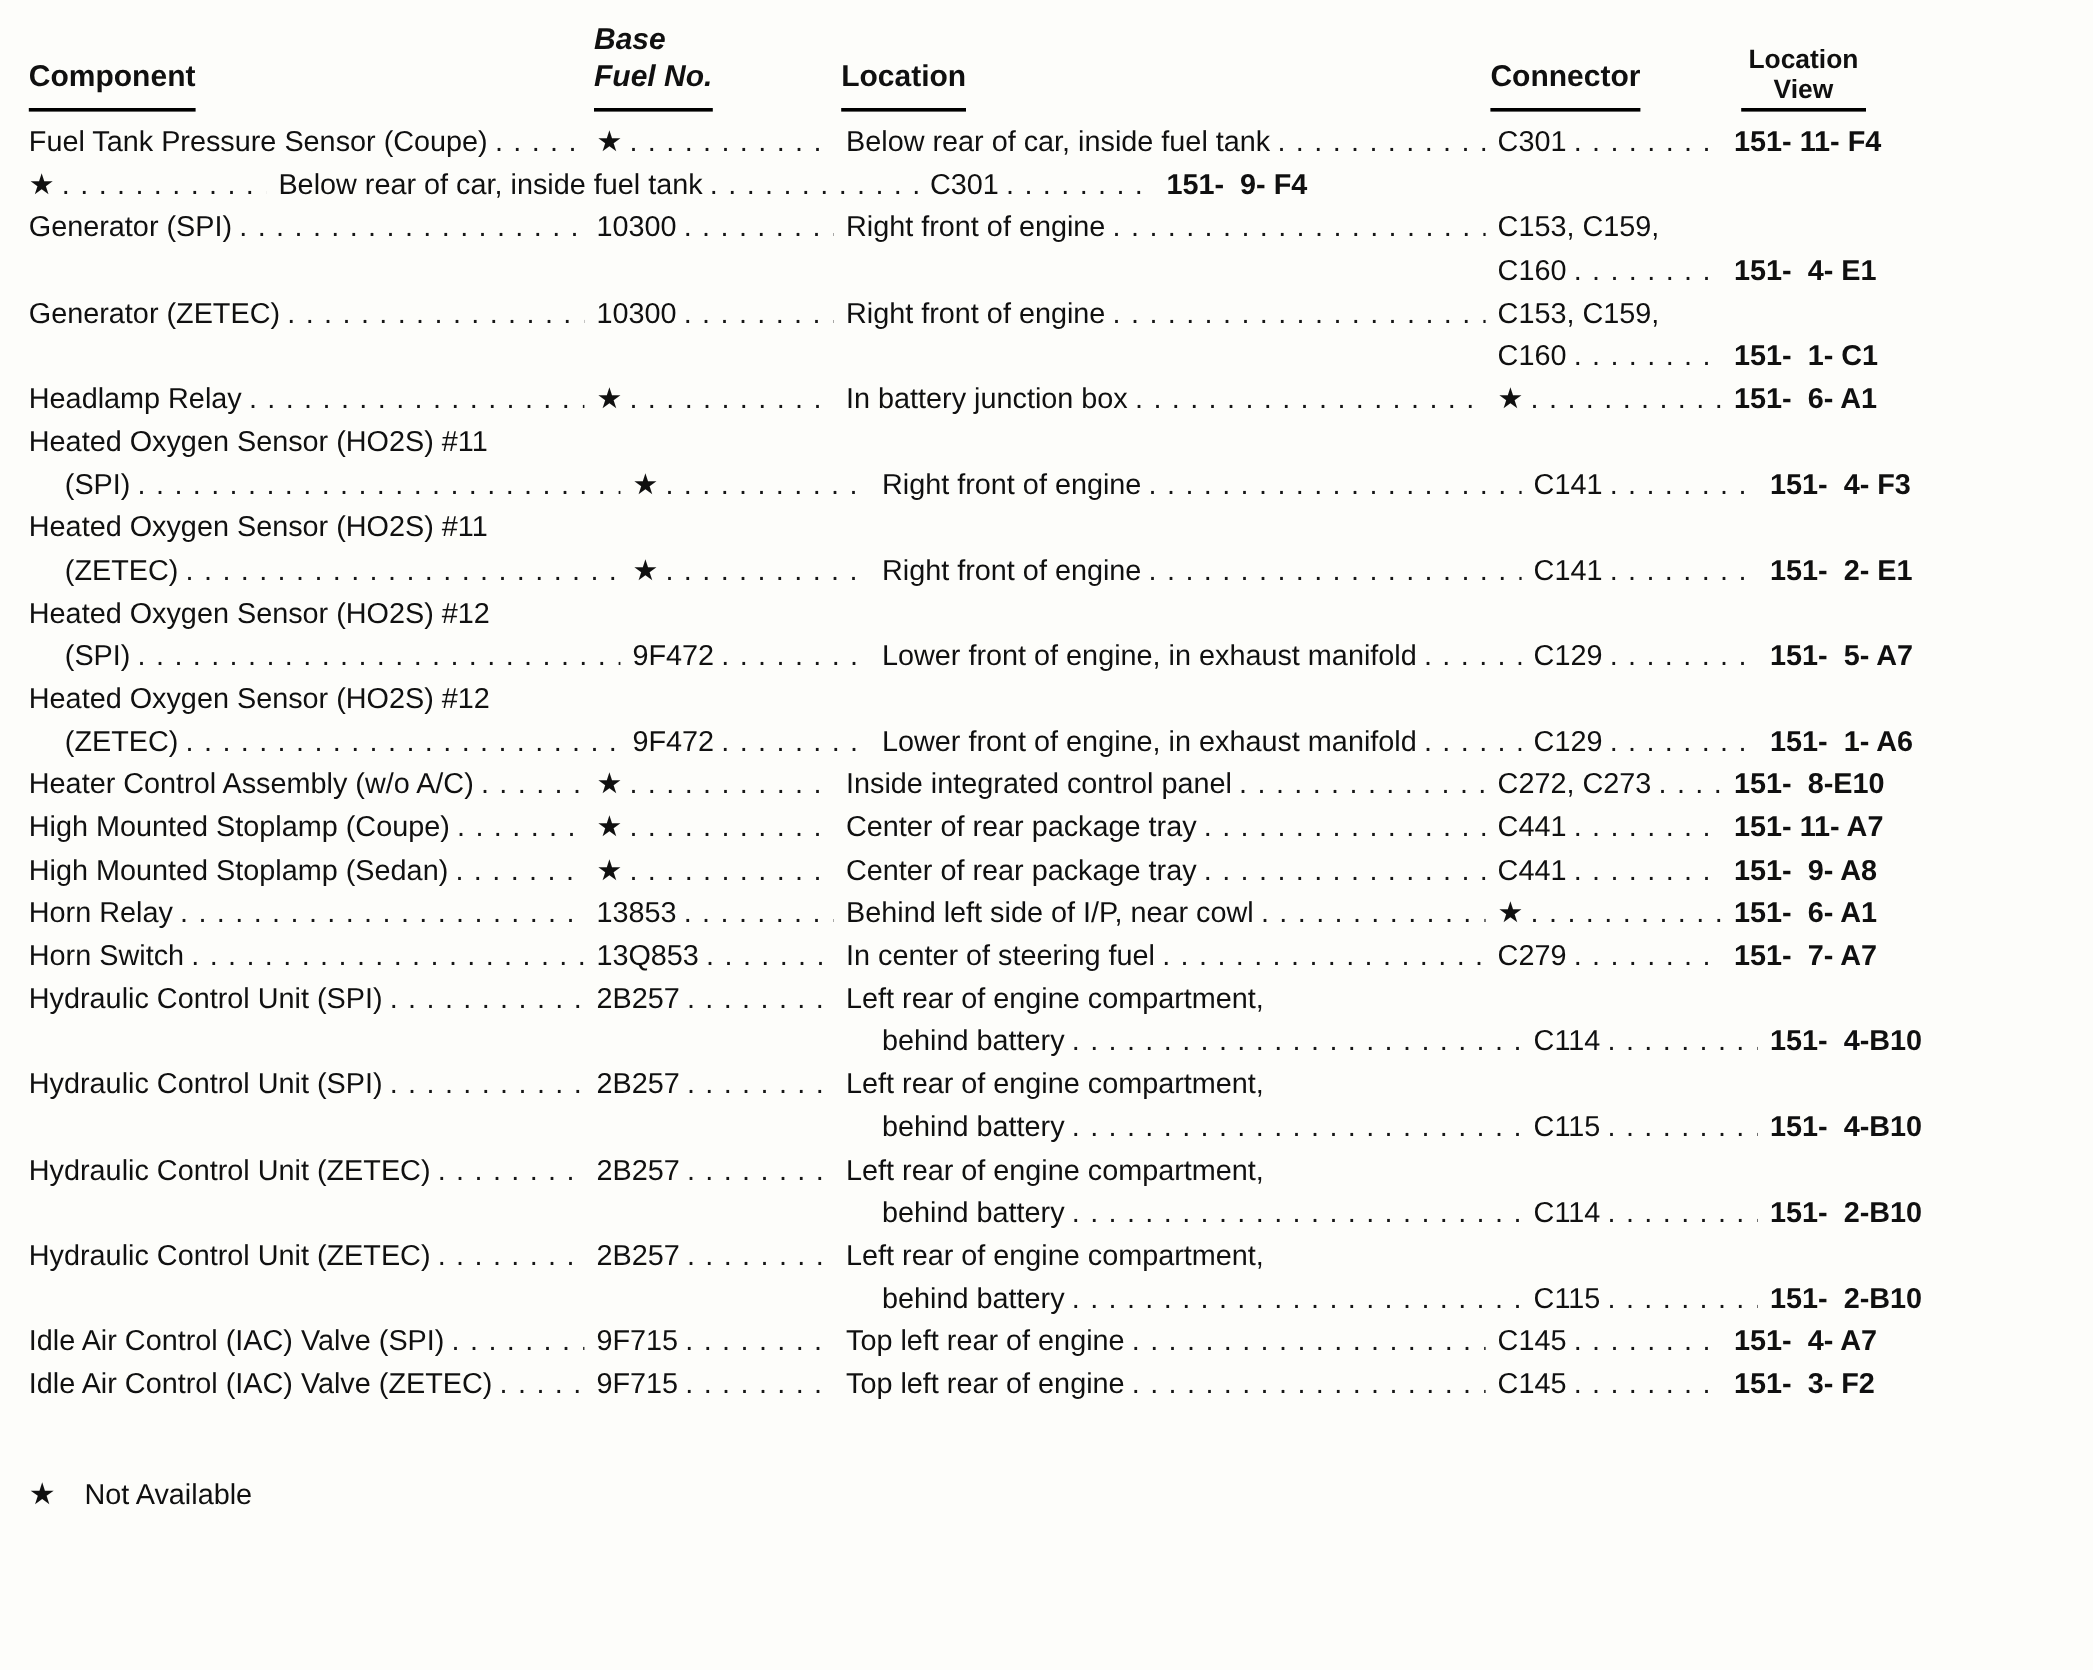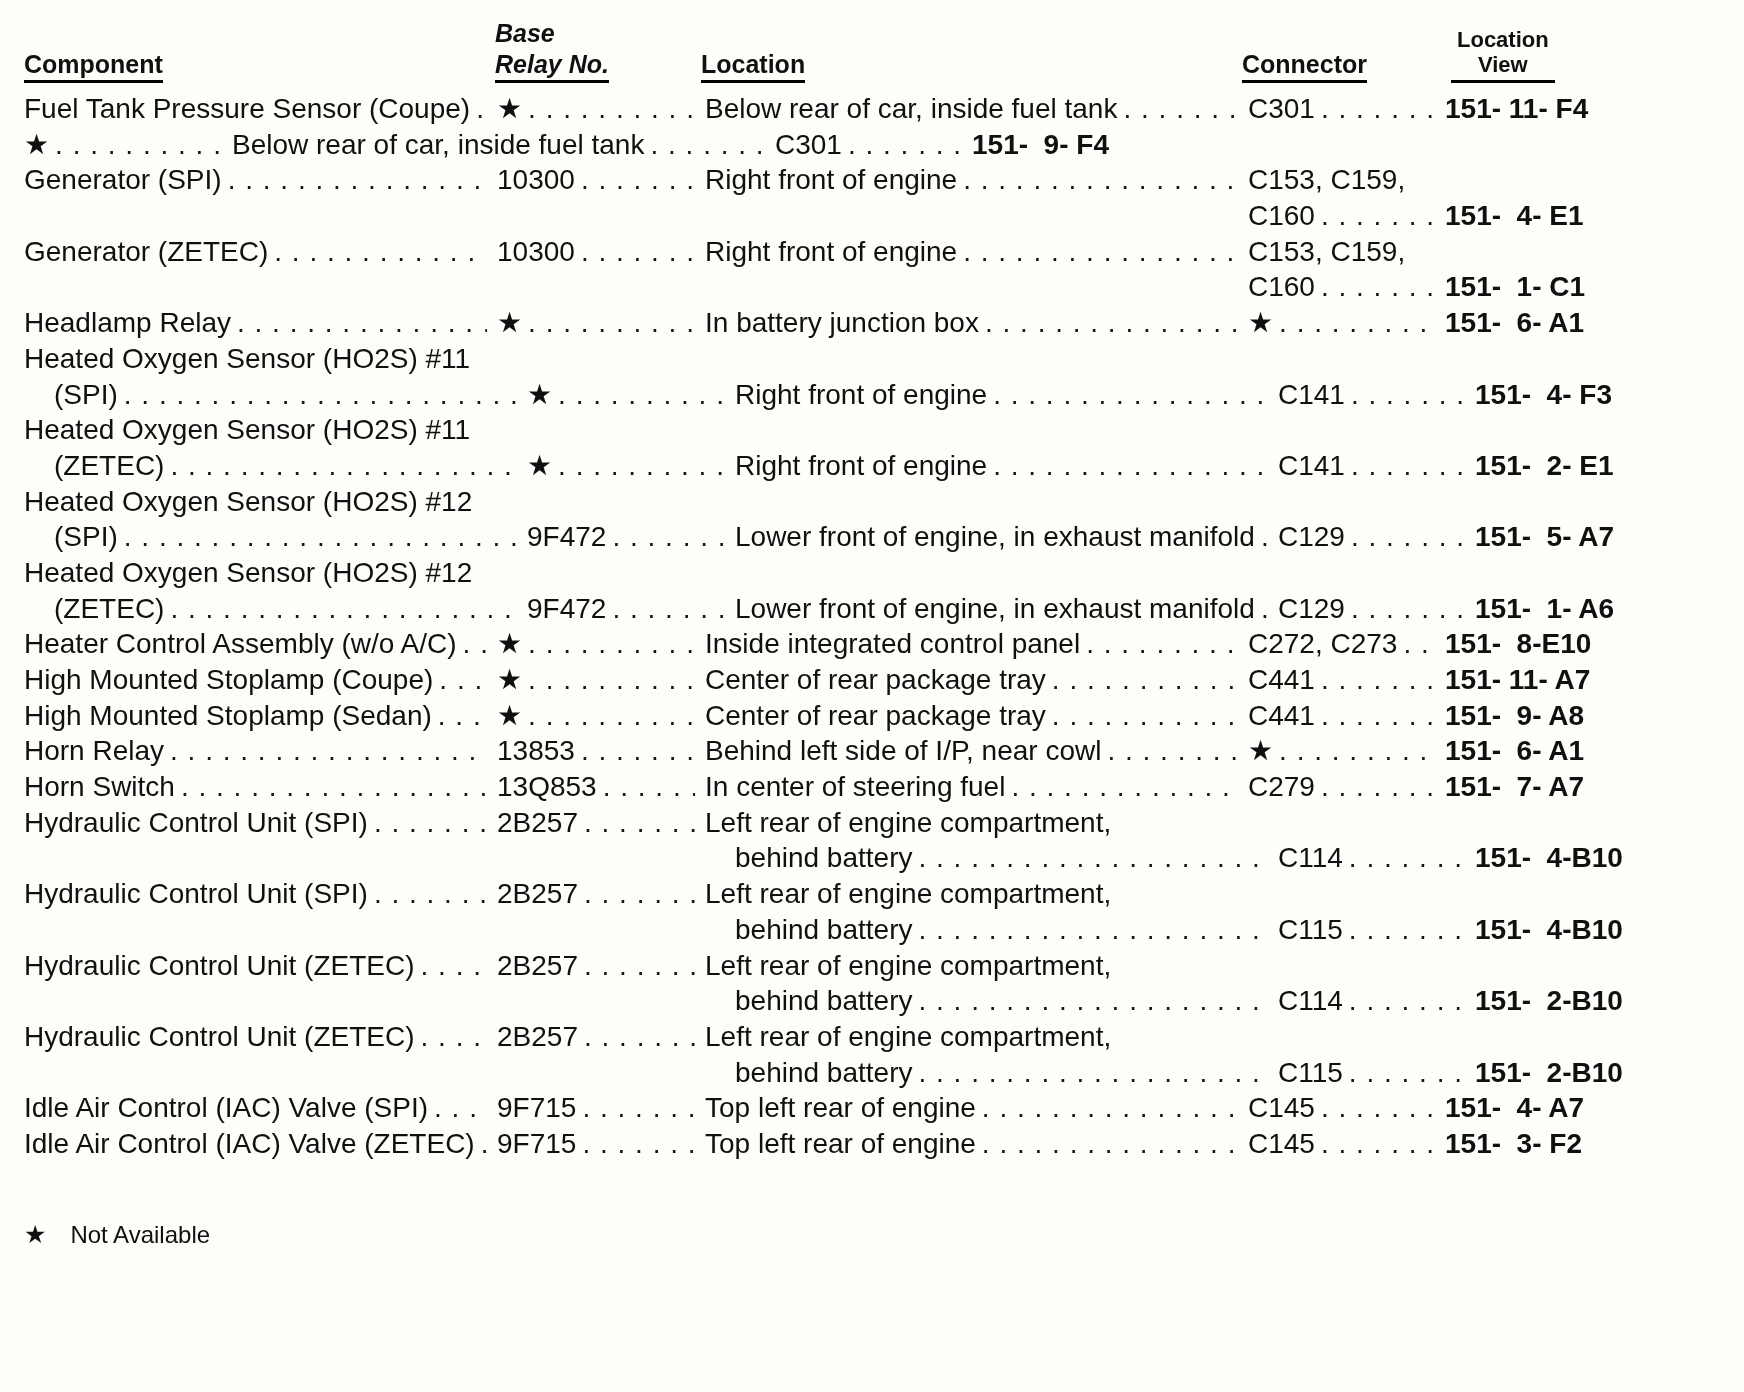--- a/index.html
+++ b/index.html
@@ -16,30 +16,30 @@
   .c-comp { width: 463px; flex: none; }
   .c-part { width: 198px; flex: none; }
   .c-loc  { width: 533px; flex: none; }
   .c-conn { width: 187px; flex: none; }
   .c-view { width: 210px; flex: none; font-weight: bold; }
 
   
   .hdr { display: flex; align-items: flex-end; margin-bottom: 8px; }
   .hcell { padding-right: 8px; font-weight: bold; font-size: 25px; line-height: 31px; display: flex; align-items: flex-end; }
   .hstack { display: flex; flex-direction: column; align-items: flex-start; font-style: italic; }
-  .hu { border-bottom: 3px solid #000; padding-bottom: 0; width: max-content; }
+  .hu { border-bottom: 3px solid #000; padding-bottom: 10px; width: max-content; }
   .view-stack {
     font-size: 22px; line-height: 25px;
     display: flex; flex-direction: column; align-items: center;
     border-bottom: 3px solid #000; padding: 0 6px 3px 6px;
     width: max-content; margin-left: 14px;
   }
 
   
-  .line { display: flex; height: 35.7px; line-height: 35.7px; font-size: 28px; }
+  .line { display: flex; height: 35.7px; line-height: 35.7px; font-size: 24px; }
   .cell { display: flex; overflow: hidden; padding-right: 10px; }
   .cell.indent { padding-left: 30px; }
   .txt { flex: 0 0 auto; white-space: pre; }
   .dots { flex: 1 1 auto; overflow: hidden; white-space: nowrap; margin-left: 6px; color: #161616; }
   .dots::before {
     letter-spacing: 1px;
     content: ". . . . . . . . . . . . . . . . . . . . . . . . . . . . . . . . . . . . . . . . . . . . . . . . . . . . . . . . . . . . . . . . . . . . . . . . . . . . . . . . . . . . . . . .";
   }
 
   
@@ -51,21 +51,21 @@
 
 <div class="page">
 
   <div class="hdr">
     <div class="hcell c-comp">
       <span class="hu">Component</span>
     </div>
     <div class="hcell c-part">
       <div class="hstack">
         <span>Base</span>
-        <span class="hu">Relay No.</span>
+        <span class="hu">Fuel No.</span>
       </div>
     </div>
     <div class="hcell c-loc">
       <span class="hu">Location</span>
     </div>
     <div class="hcell c-conn">
       <span class="hu">Connector</span>
     </div>
     <div class="hcell c-view">
       <div class="view-stack">

